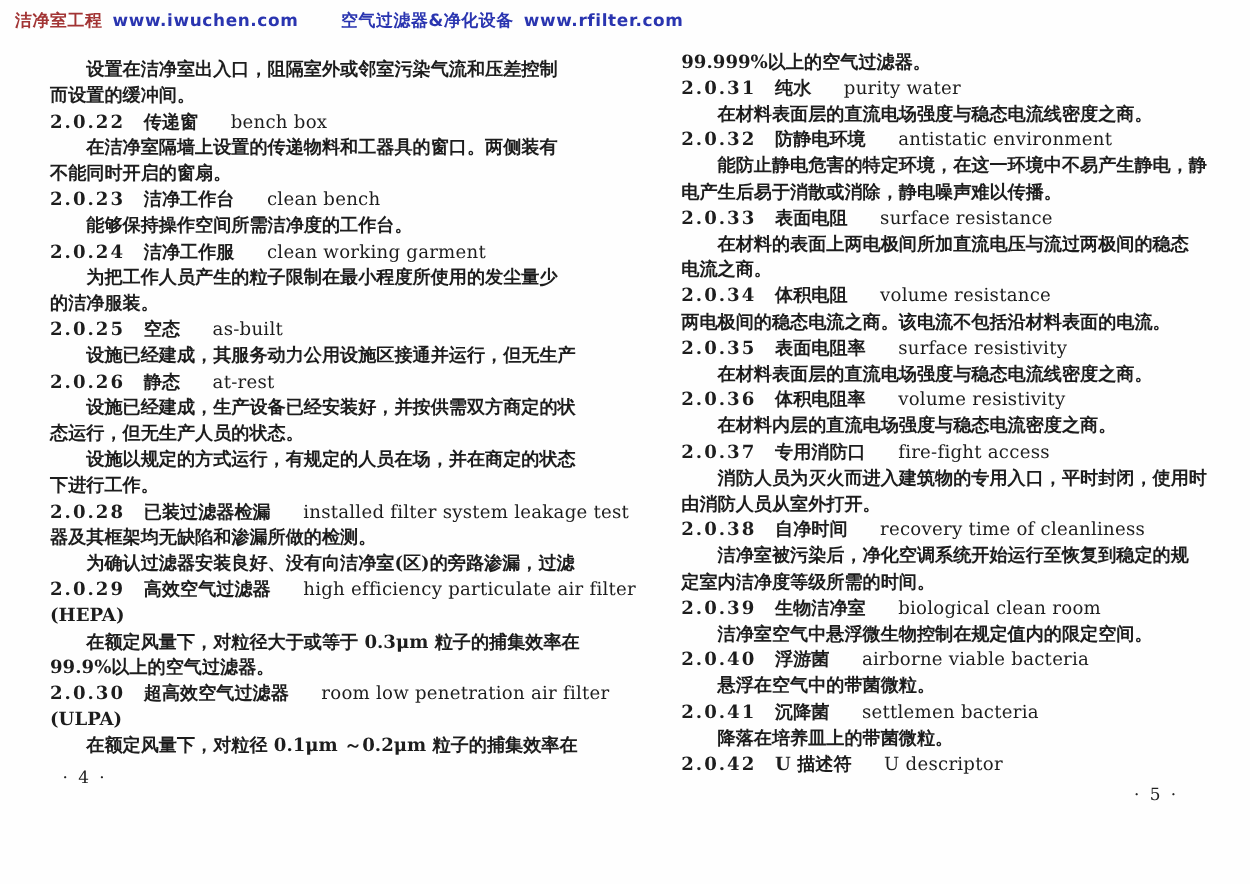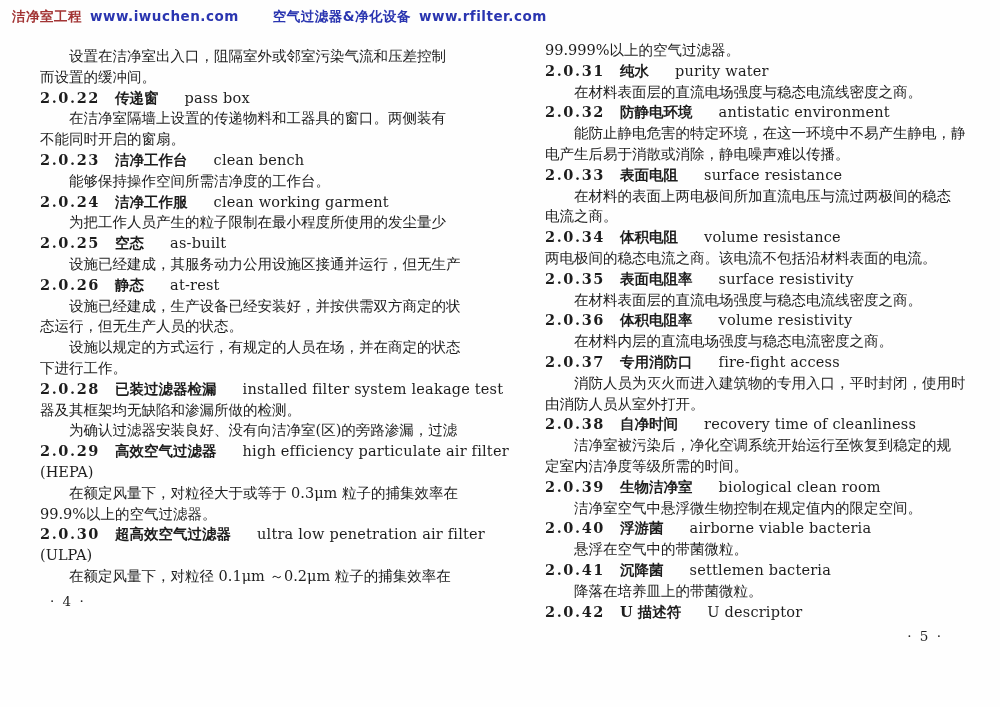--- a/index.html
+++ b/index.html
@@ -13,21 +13,21 @@
     white-space:nowrap; letter-spacing:0.5px;
     font-family:"DejaVu Sans","Liberation Sans",sans-serif;
   }
   .header .seg { margin-right:8px; }
   .header .gap { display:inline-block; width:26px; }
   .page { position:absolute; width:456px; }
   .page-left  { left:40px;  top:46px; }
   .page-right { left:545px; top:40px; }
   .line {
     height:20.8px; line-height:20.8px; font-size:14.5px; color:#1d1d1d;
-    white-space:nowrap; overflow:visible;
+    white-space:nowrap; overflow:visible;font-weight:bold;
   }
   .line.indent { text-indent:29px; }
   .line.term { font-weight:bold; }
   .line.term .num { letter-spacing:1.6px; margin-right:15px; }
   .line.term .zh  { margin-right:26px; }
   .line.term .en  { font-weight:normal; letter-spacing:0.2px; }
   .pagenum {
     font-size:13.5px; color:#222; margin-top:4px; letter-spacing:2px;
     height:20px; line-height:20px;
   }
@@ -40,42 +40,43 @@
 <div class="screen">
 
   <div class="header">
     <span class="seg" style="color: rgb(162, 52, 52);">洁净室工程</span><span class="seg" style="color: rgb(42, 53, 176);">www.iwuchen.com</span><span class="gap"></span><span class="seg" style="color: rgb(42, 53, 176);">空气过滤器&amp;净化设备</span><span class="seg" style="color: rgb(42, 53, 176);">www.rfilter.com</span>
   </div>
 
   <div class="page page-left">
     <div class="lines">
         <div class="line indent">设置在洁净室出入口，阻隔室外或邻室污染气流和压差控制</div>
         <div class="line flush">而设置的缓冲间。</div>
-        <div class="line term"><span class="num">2.0.22</span><span class="zh">传递窗</span><span class="en">pass box</span></div>
+        <div class="line term"><span class="num">2.0.22</span><span class="zh">传递窗</span><span class="en">bench box</span></div>
         <div class="line indent">在洁净室隔墙上设置的传递物料和工器具的窗口。两侧装有</div>
         <div class="line flush">不能同时开启的窗扇。</div>
         <div class="line term"><span class="num">2.0.23</span><span class="zh">洁净工作台</span><span class="en">clean bench</span></div>
         <div class="line indent">能够保持操作空间所需洁净度的工作台。</div>
         <div class="line term"><span class="num">2.0.24</span><span class="zh">洁净工作服</span><span class="en">clean working garment</span></div>
         <div class="line indent">为把工作人员产生的粒子限制在最小程度所使用的发尘量少</div>
+        <div class="line flush">的洁净服装。</div>
         <div class="line term"><span class="num">2.0.25</span><span class="zh">空态</span><span class="en">as-built</span></div>
         <div class="line indent">设施已经建成，其服务动力公用设施区接通并运行，但无生产</div>
         <div class="line term"><span class="num">2.0.26</span><span class="zh">静态</span><span class="en">at-rest</span></div>
         <div class="line indent">设施已经建成，生产设备已经安装好，并按供需双方商定的状</div>
         <div class="line flush">态运行，但无生产人员的状态。</div>
         <div class="line indent">设施以规定的方式运行，有规定的人员在场，并在商定的状态</div>
         <div class="line flush">下进行工作。</div>
         <div class="line term"><span class="num">2.0.28</span><span class="zh">已装过滤器检漏</span><span class="en">installed filter system leakage test</span></div>
         <div class="line flush">器及其框架均无缺陷和渗漏所做的检测。</div>
         <div class="line indent">为确认过滤器安装良好、没有向洁净室(区)的旁路渗漏，过滤</div>
         <div class="line term"><span class="num">2.0.29</span><span class="zh">高效空气过滤器</span><span class="en">high efficiency particulate air filter</span></div>
         <div class="line flush">(HEPA)</div>
         <div class="line indent">在额定风量下，对粒径大于或等于 0.3μm 粒子的捕集效率在</div>
         <div class="line flush">99.9%以上的空气过滤器。</div>
-        <div class="line term"><span class="num">2.0.30</span><span class="zh">超高效空气过滤器</span><span class="en">ultra low penetration air filter</span></div>
+        <div class="line term"><span class="num">2.0.30</span><span class="zh">超高效空气过滤器</span><span class="en">room low penetration air filter</span></div>
         <div class="line flush">(ULPA)</div>
         <div class="line indent">在额定风量下，对粒径 0.1μm ～0.2μm 粒子的捕集效率在</div>
       </div>
     <div class="pagenum pn-left">· 4 ·</div>
   </div>
 
   <div class="page page-right">
     <div class="lines">
         <div class="line flush">99.999%以上的空气过滤器。</div>
         <div class="line term"><span class="num">2.0.31</span><span class="zh">纯水</span><span class="en">purity water</span></div>

